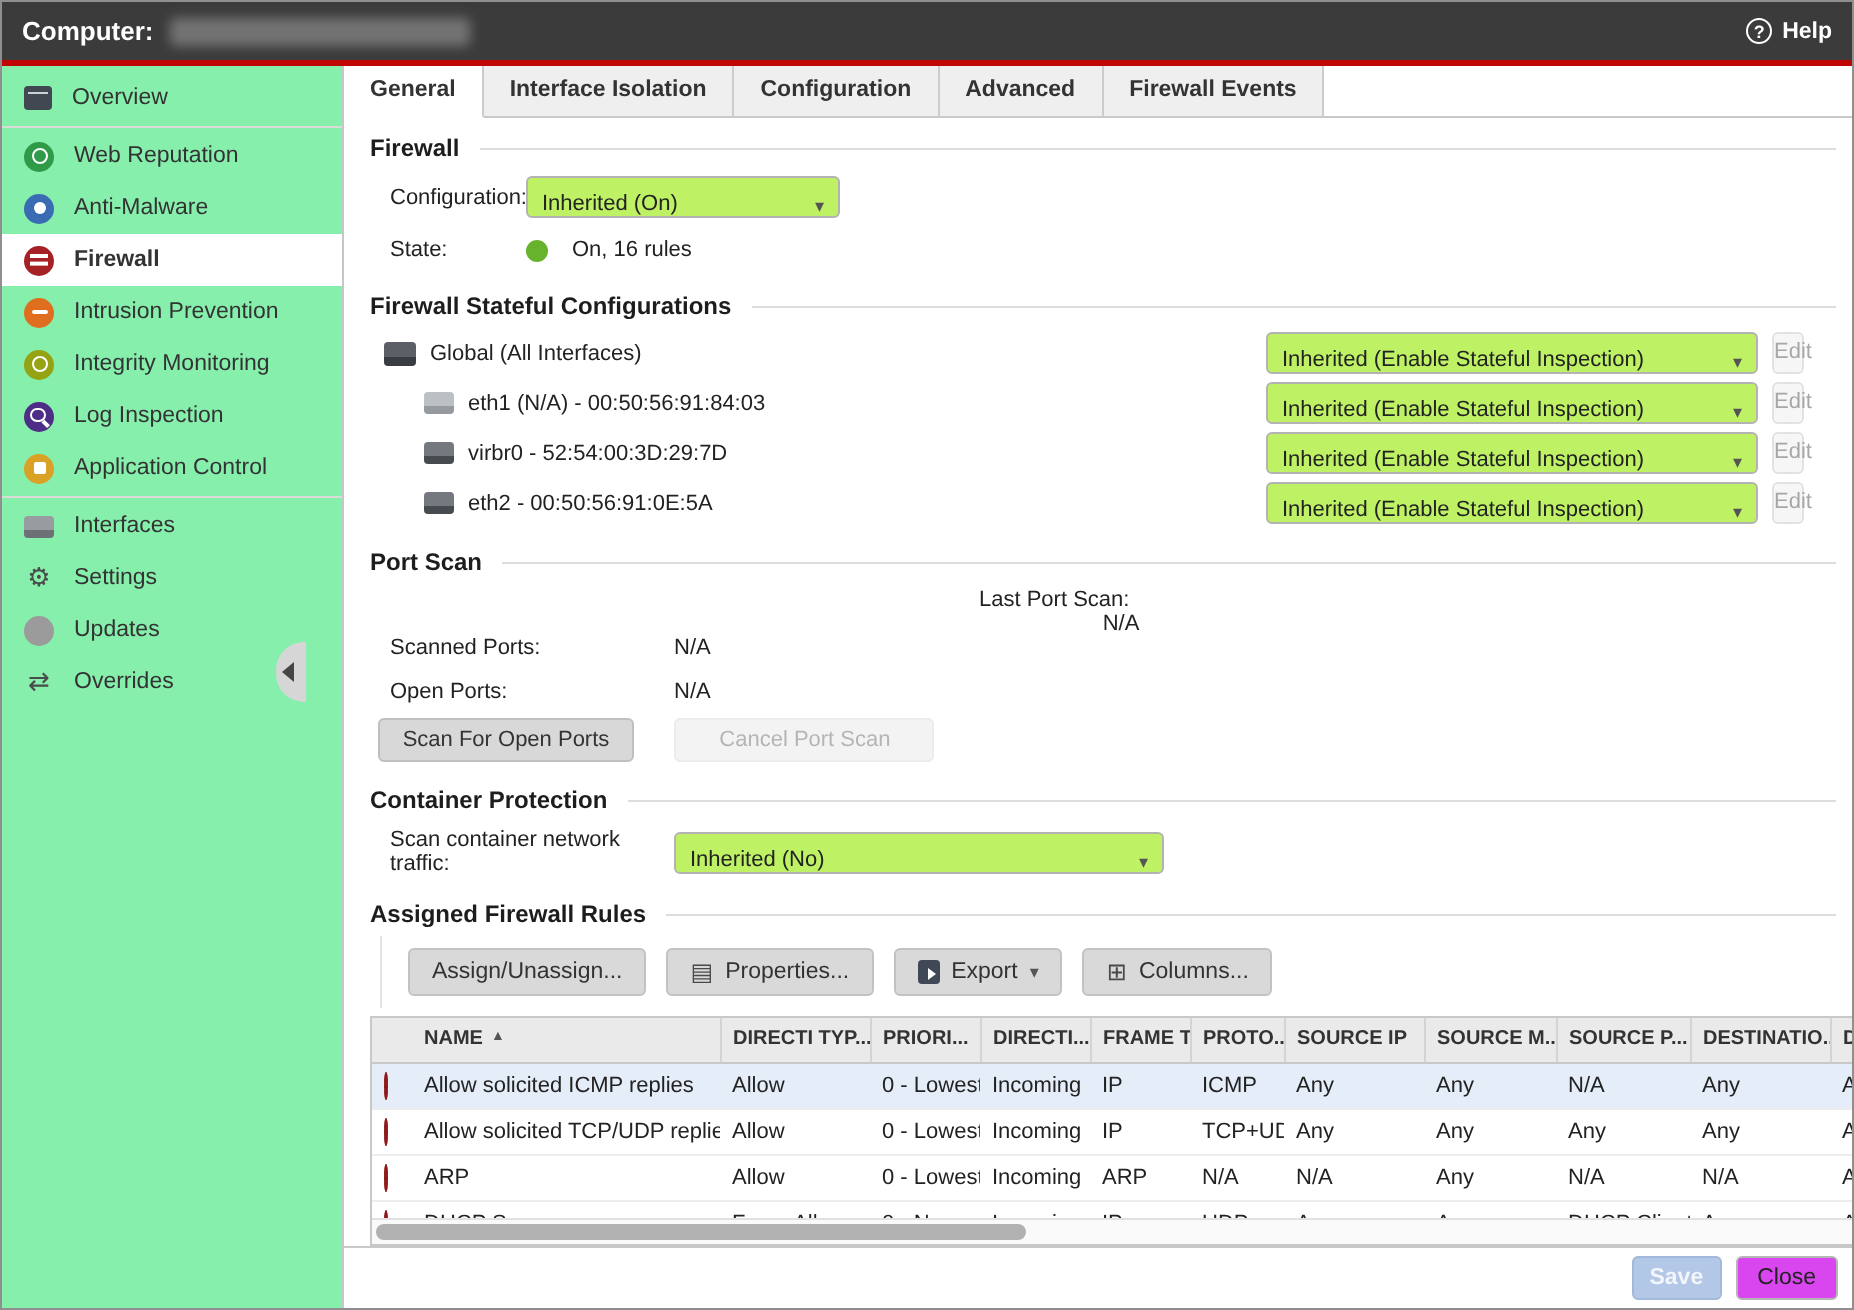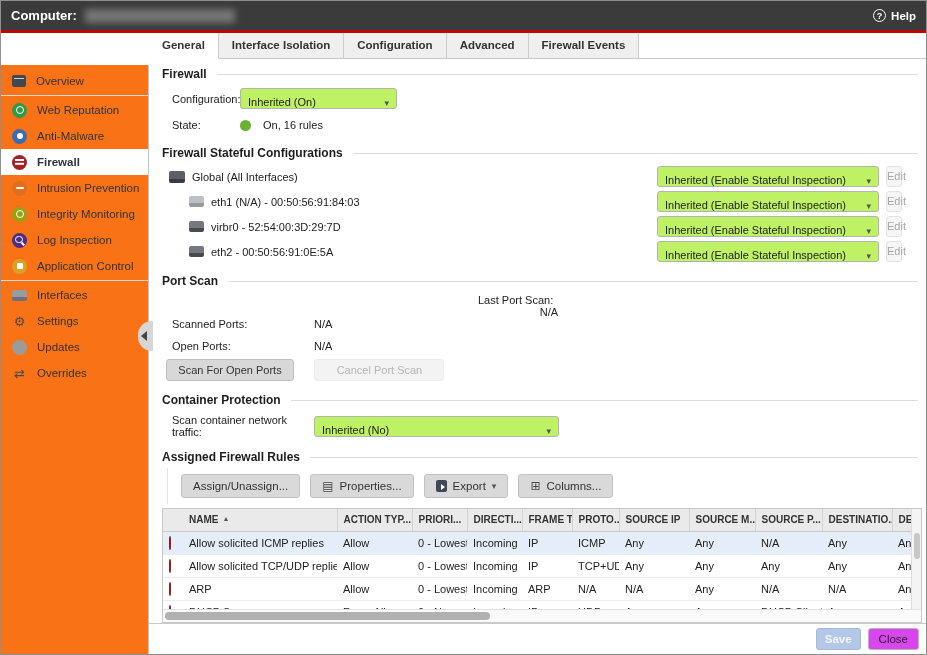--- a/index.html
+++ b/index.html
@@ -22,22 +22,22 @@
   .help-icon {
     width:13px; height:13px; border:1.2px solid #fff; border-radius:50%;
     font-size:9px; display:flex; align-items:center; justify-content:center; font-weight:bold;
   }
   .help-label { font-size:11.5px; font-weight:bold; }
   .red-line { height:3px; background:#c00505; flex:none; }
   
   .body { flex:1; display:flex; position:relative; overflow:hidden; }
   
   .sidebar {
-    width:148px; flex:none; background:#f97316; border-right:1px solid #c6c6c6;
-    padding-top:3px; position:relative;margin-top:32px;
+    width:171px; flex:none; background:#86efac; border-right:1px solid #c6c6c6;
+    padding-top:3px; position:relative;
   }
   .side-item {
     height:26px; display:flex; align-items:center; gap:10px; padding-left:11px;
     font-size:11.5px; color:#333; cursor:default; white-space:nowrap;
   }
   .side-item.active { background:#fff; font-weight:bold; }
   .side-sep { height:1px; background:#dcdbda; margin:1px 0; }
   
   .ic { width:15px; height:15px; border-radius:50%; position:relative; flex:none; }
   .ic-overview { border-radius:2px; width:14px; height:12px; background:#414852; }
@@ -91,21 +91,21 @@
     cursor:pointer; overflow:hidden; white-space:nowrap;
   }
   .select .val { flex:1; overflow:hidden; white-space:nowrap; }
   .select .caret { color:#555; font-size:9px; margin-left:6px; flex:none; }
   .dot { width:11px; height:11px; border-radius:50%; background:#67b32e; margin-right:12px; flex:none; }
   
   .sf-row { display:flex; align-items:center; margin:4px 24px 0 20px; font-size:11px; color:#222; }
   .sf-row .lbl { margin-left:7px; white-space:nowrap; }
   .sf-row.indent { margin-left:40px; }
   .sf-right { margin-left:auto; display:flex; align-items:center; gap:7px; }
-  .sf-right .select { width:222px; }
+  .sf-right .select { width:246px; }
   .btn-edit {
     width:16px; height:21px; background:#f6f6f6; border:1px solid #e2e2e2; border-radius:3px;
     color:#a7a7a7; font-size:11px; text-align:center; line-height:19px; cursor:default;
   }
   
   .btn { height:22px; border-radius:3px; font-size:11px; display:inline-flex;
          align-items:center; justify-content:center; cursor:pointer; }
   .btn-scan { width:128px; background:#d8d8d8; border:1px solid #bfbfbf; color:#333; margin-left:17px; }
   .btn-cancel { width:130px; background:#f3f3f3; border:1px solid #ececec; color:#b5b5b5; margin-left:16px; cursor:default; }
   
@@ -379,21 +379,21 @@
                   <col class="c-spt">
                   <col class="c-dst">
                   <col class="c-de">
               </colgroup>
               <tbody>
                   <tr>
                 <th class="icth"></th>
                 <th>
                   <span>NAME</span><span class="sort">▲</span>
                 </th>
-                <th>ACTION TYP...</th>
+                <th>DIRECTI TYP...</th>
                 <th>PRIORI...</th>
                 <th>DIRECTI...</th>
                 <th>FRAME T...</th>
                 <th>PROTO...</th>
                 <th>SOURCE IP</th>
                 <th>SOURCE M...</th>
                 <th>SOURCE P...</th>
                 <th>DESTINATIO...</th>
                 <th>DE</th>
               </tr>

